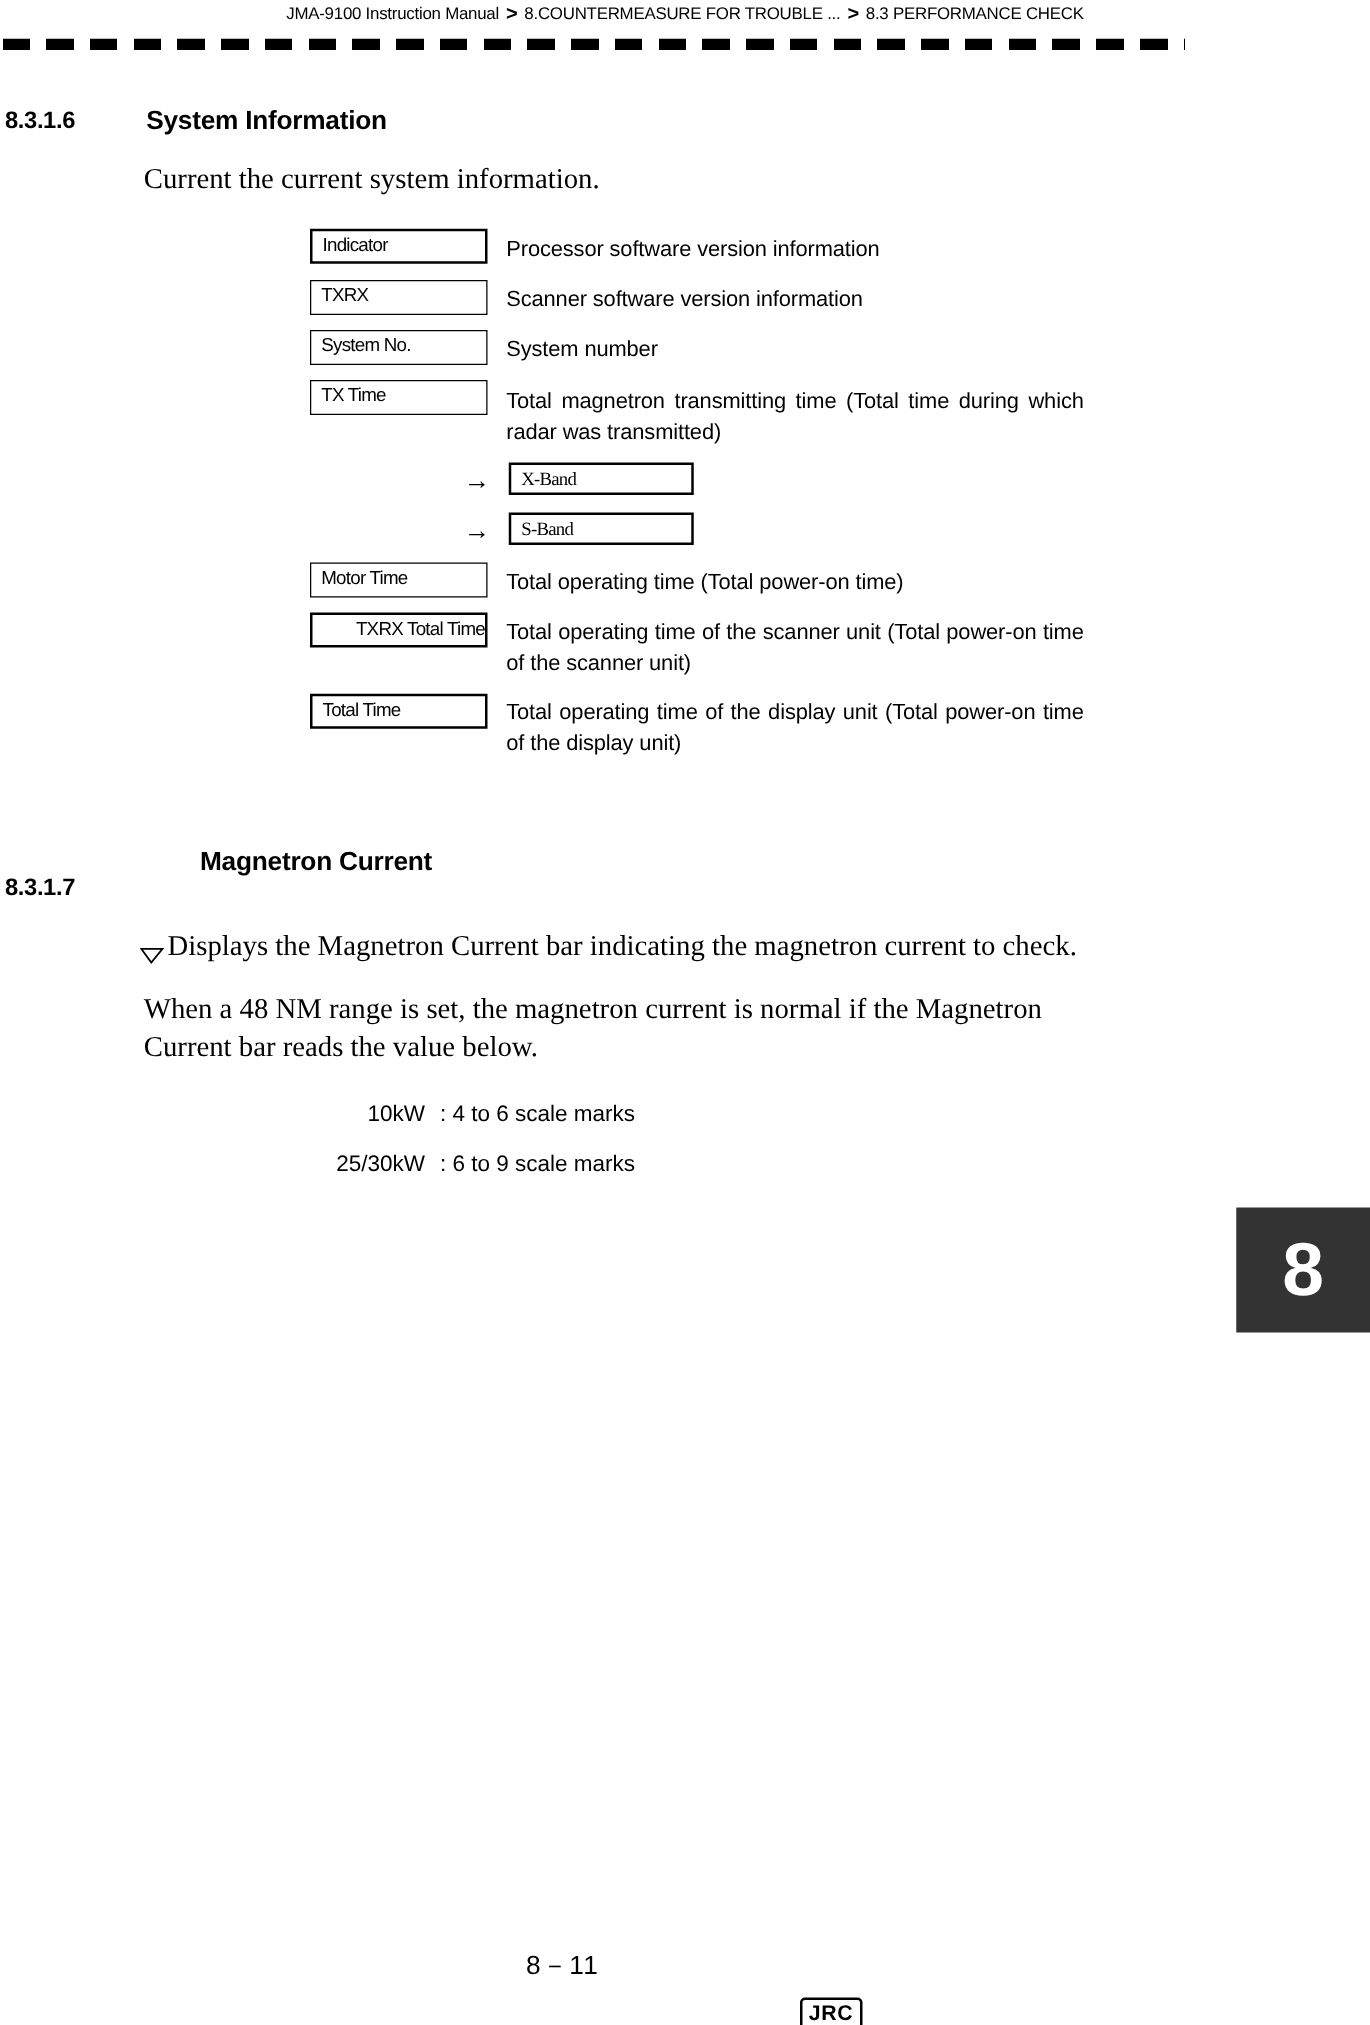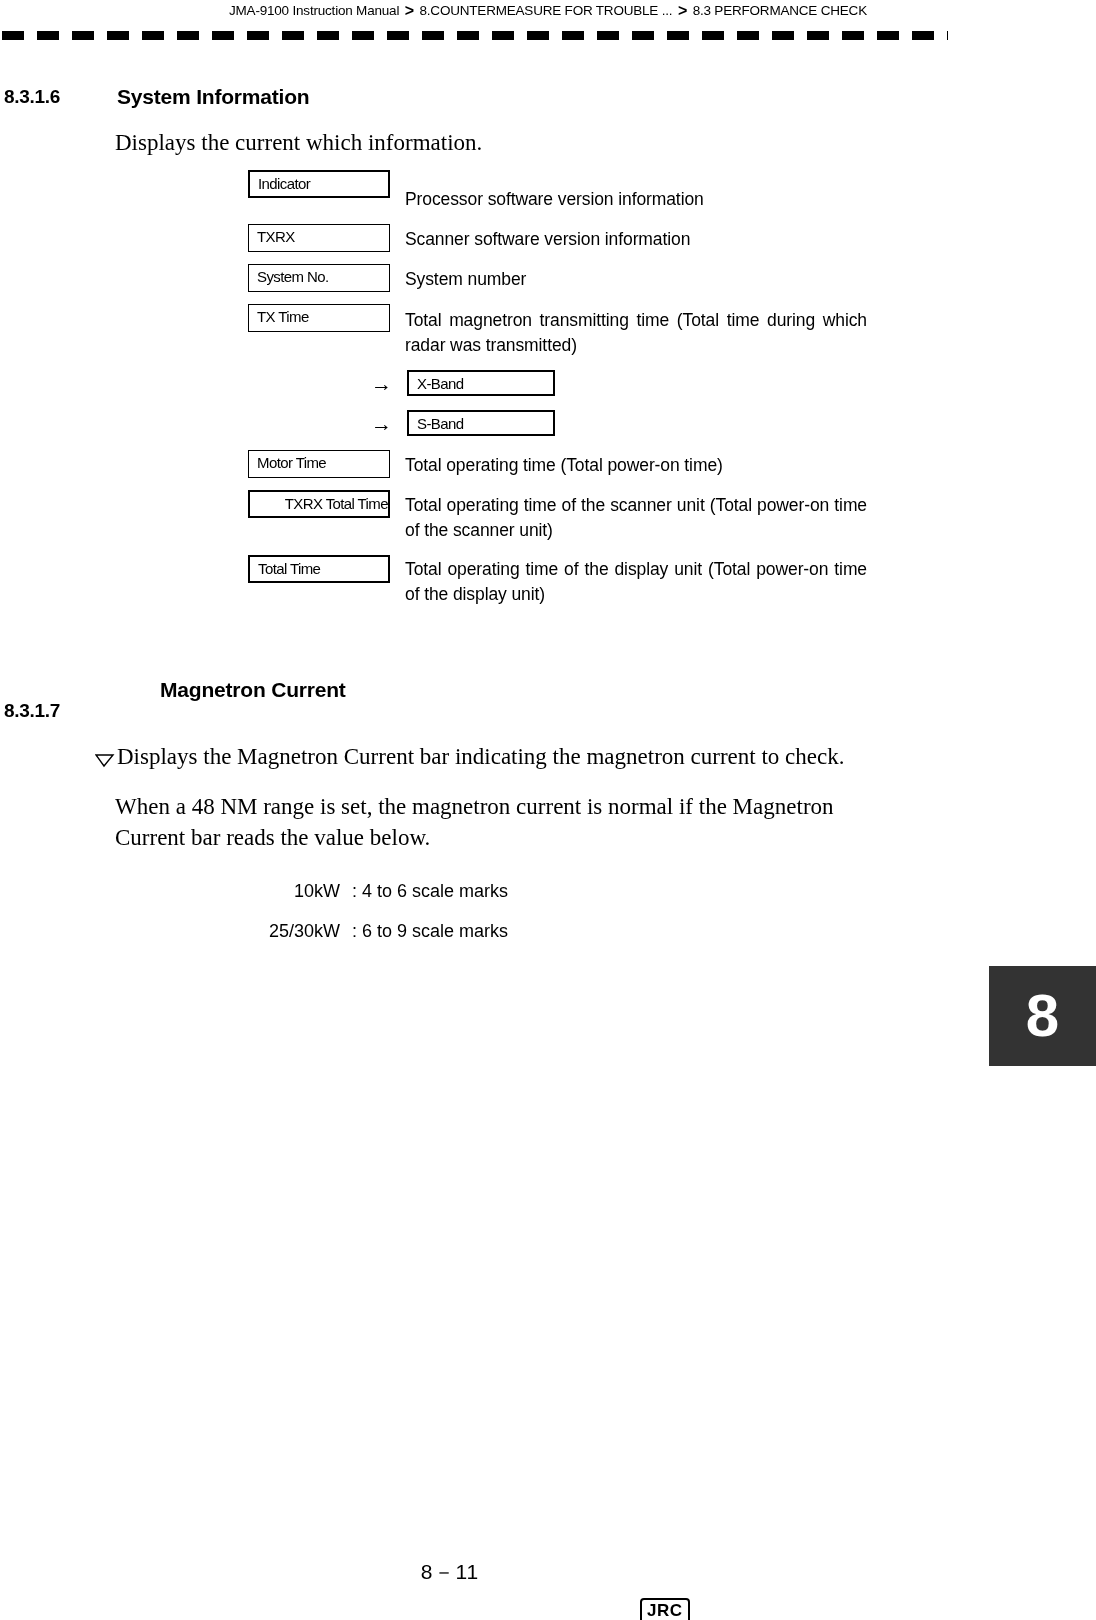--- a/index.html
+++ b/index.html
@@ -74,24 +74,24 @@
     position: absolute;
     font-family: "Liberation Serif", serif;
     font-size: 23px;
     line-height: 31px;
     color: #000;
   }
   #intro-line { top: 127px; left: 115px; width: 760px; }
 
   #mag-bullet-row {
     top: 741px;
-    left: 95px;
+    left: 112px;
     width: 830px;
     display: flex;
-    align-items: center;
+    align-items: flex-end;
   }
   .pennant-icon {
     display: inline-block;
     width: 20px;
     height: 22px;
     position: relative;
     top: 8px;
     margin-right: 2px;
     flex: none;
   }
@@ -146,21 +146,21 @@
     left: 371px;
     font-family: "Liberation Serif", serif;
     font-size: 21px;
     line-height: 22px;
   }
   .sub-box {
     position: absolute;
     box-sizing: border-box;
     border: 2px solid #000000;
     background: #ffffff;
-    font-family: Liberation Sans, sans-serif;
+    font-family: Liberation Serif, serif;
     font-size: 15px;
     line-height: 24px;
     padding-left: 8px;
     letter-spacing: -0.6px;
     white-space: nowrap;
     height: 26px;
     width: 148px;
     left: 407px;
   }
 
@@ -246,24 +246,24 @@
   <span>JMA-9100 Instruction Manual</span>
   <span class="crumb-sep">&gt;</span>
   <span>8.COUNTERMEASURE FOR TROUBLE ...</span>
   <span class="crumb-sep">&gt;</span>
   <span>8.3  PERFORMANCE CHECK</span>
 </div>
 <div class="header-rule"></div>
 
 <div class="sec-head sec-num" id="sec-6">8.3.1.6</div>
 <div class="sec-head sec-title" id="sec-6-title">System Information</div>
-<div class="body-serif" id="intro-line">Displays the current which information.</div>
-
-<div class="row">
-  <div class="label-box" style="top:170px;">Indicator</div>
+<div class="body-serif" id="intro-line">Current the current system information.</div>
+
+<div class="row">
+  <div class="label-box" style="top:183px;">Indicator</div>
   <div class="desc nowrapj" style="top:187px;">Processor software version information</div>
 </div>
 
 <div class="row">
   <div class="label-box thin" style="top:224px;">TXRX</div>
   <div class="desc nowrapj" style="top:227px;">Scanner software version information</div>
 </div>
 
 <div class="row">
   <div class="label-box thin" style="top:264px;">System No.</div>

